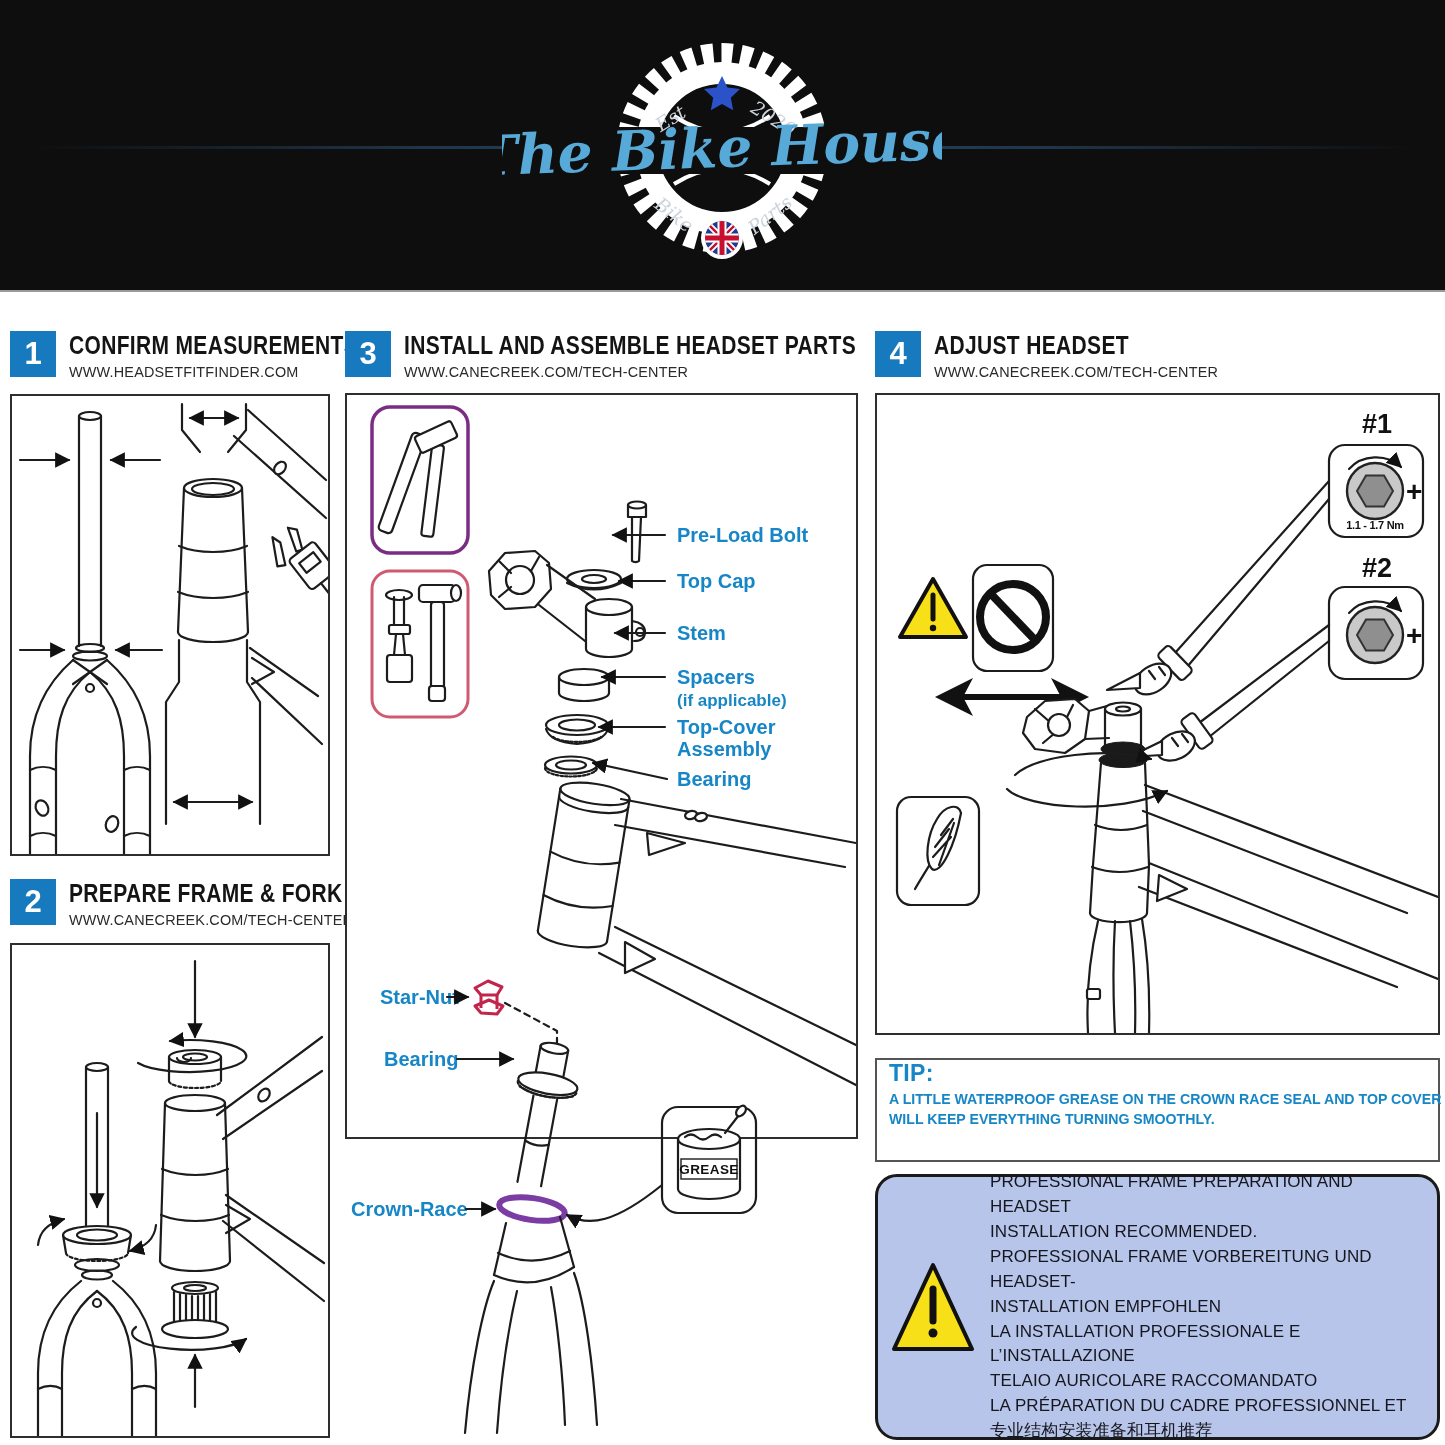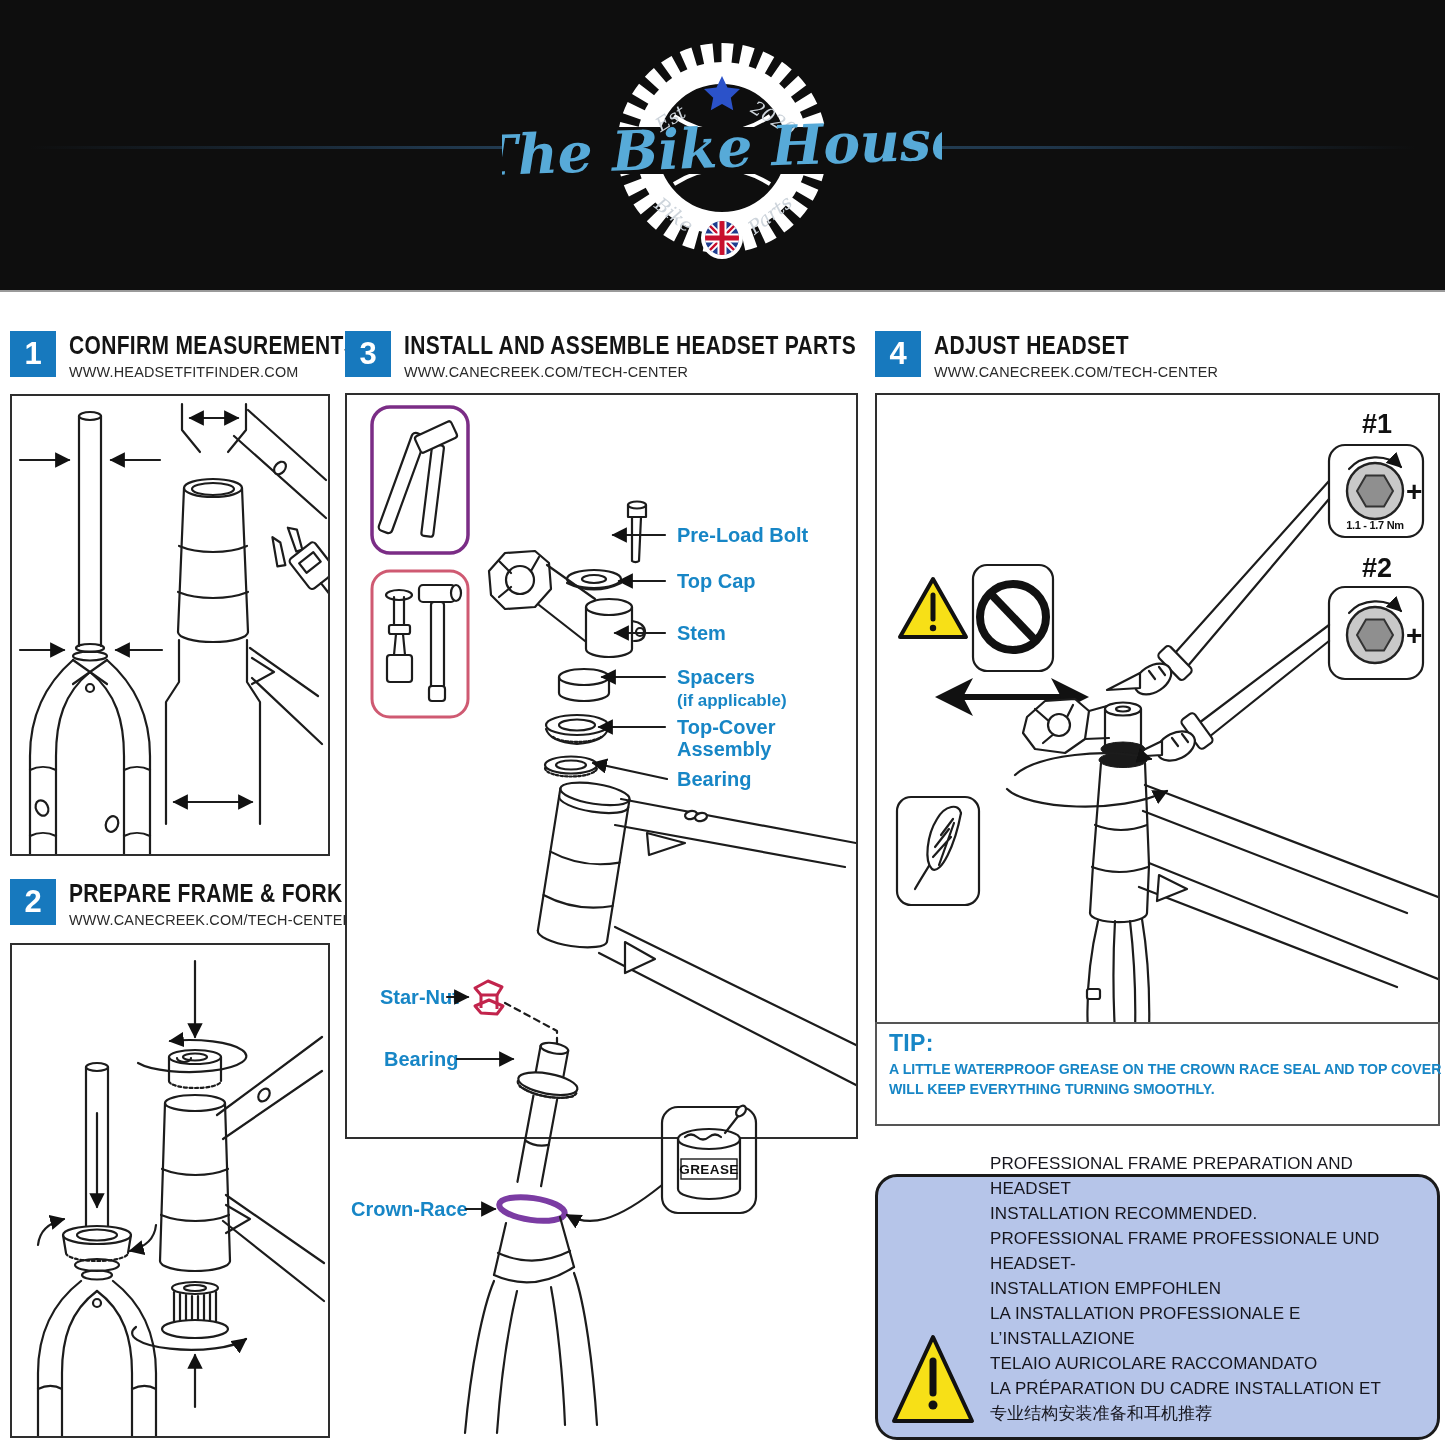--- a/index.html
+++ b/index.html
@@ -12,24 +12,24 @@
   .page{position:absolute;inset:0;background:#fff}
   .hdr{position:absolute;left:0;top:0;width:1445px;height:292px;background:var(--header-bg);border-bottom:2px solid #9a9a9a}
   .hdr-line{position:absolute;left:0;top:146px;width:1445px;height:3px;
     background:linear-gradient(90deg,rgba(30,60,95,0) 2%,rgba(60,120,175,.38) 30%,rgba(70,140,190,.45) 50%,rgba(60,120,175,.38) 72%,rgba(30,60,95,0) 98%)}
   .logo{position:absolute;left:502px;top:28px}
   .panel{position:absolute;border:2px solid #2e2e2e;background:#fff}
   .sec-head{position:absolute;display:flex;gap:13px;align-items:flex-start}
   .sec-num{width:46px;height:46px;background:var(--accent-blue);color:#fff;font-weight:bold;font-size:31px;display:flex;align-items:center;justify-content:center;flex:0 0 auto}
   .sec-title{font-size:25px;font-weight:bold;color:#141414;transform:scaleX(.84);transform-origin:left top;white-space:nowrap;letter-spacing:.4px}
   .sec-url{font-size:15.5px;color:#2a2a2a;transform:scaleX(.93);transform-origin:left top;margin-top:3px;white-space:nowrap;letter-spacing:.2px}
-  .tip{position:absolute;left:875px;top:1022px;width:565px;height:104px;border:2px solid #555;background:#fff;padding:6px 12px}
+  .tip{position:absolute;left:875px;top:1058px;width:565px;height:104px;border:2px solid #555;background:#fff;padding:0 12px}
   .tip-h{color:var(--label-blue);font-size:23px;font-weight:bold;letter-spacing:.3px}
   .tip-l{color:var(--label-blue);font-size:14.6px;font-weight:bold;white-space:nowrap;margin-top:4px;transform:scaleX(.97);transform-origin:left top}
-  .notice{position:absolute;left:875px;top:1174px;width:565px;height:266px;border:3px solid #1a1a1a;border-radius:22px;background:var(--notice-bg);display:flex;align-items:flex-end;padding:10px 14px 10px 12px;gap:14px}
+  .notice{position:absolute;left:875px;top:1174px;width:565px;height:266px;border:3px solid #1a1a1a;border-radius:22px;background:var(--notice-bg);display:flex;align-items:center;padding:10px 14px 10px 12px;gap:14px}
   .notice-txt{flex:1;color:#16161e;font-size:17px;line-height:1.47;letter-spacing:.1px}
   svg text{font-family:"Liberation Sans",sans-serif}
   .ln{fill:none;stroke:#1c1c1c;stroke-width:2.2;stroke-linecap:round;stroke-linejoin:round}
   .lnw{fill:#fff;stroke:#1c1c1c;stroke-width:2.2;stroke-linecap:round;stroke-linejoin:round}
   .lbl{fill:var(--label-blue);font-size:20px;font-weight:bold}
   .lbl2{fill:var(--label-blue);font-size:17px;font-weight:bold}
   .boxP{fill:#fff;stroke:var(--box-purple);stroke-width:3.5}
   .boxR{fill:#fff;stroke:var(--box-pink);stroke-width:3}
   .star{fill:none;stroke:var(--star-red);stroke-width:3;stroke-linejoin:round}
   .crown{fill:none;stroke:var(--crown-purple);stroke-width:6}
@@ -460,22 +460,22 @@
 
   <div class="notice">
     <svg width="86" height="96" viewBox="0 0 86 96">
       <path class="warn" d="M43 6 L82 90 H4 Z" stroke-width="5"></path>
       <path d="M43 30 V62" stroke="#111" stroke-width="7" stroke-linecap="round" fill="none"></path>
       <circle cx="43" cy="74" r="4.5" fill="#111"></circle>
     </svg>
     <div class="notice-txt">
       <div>PROFESSIONAL FRAME PREPARATION AND HEADSET</div>
       <div>INSTALLATION RECOMMENDED.</div>
-      <div>PROFESSIONAL FRAME PROFESSIONALE UND HEADSET-</div>
+      <div>PROFESSIONAL FRAME VORBEREITUNG UND HEADSET-</div>
       <div>INSTALLATION EMPFOHLEN</div>
       <div>LA INSTALLATION PROFESSIONALE E L’INSTALLAZIONE</div>
       <div>TELAIO AURICOLARE RACCOMANDATO</div>
-      <div>LA PRÉPARATION DU CADRE INSTALLATION ET</div>
+      <div>LA PRÉPARATION DU CADRE PROFESSIONNEL ET</div>
       <div>专业结构安装准备和耳机推荐</div>
     </div>
   </div>
 
 </div>
 
 </body></html>

